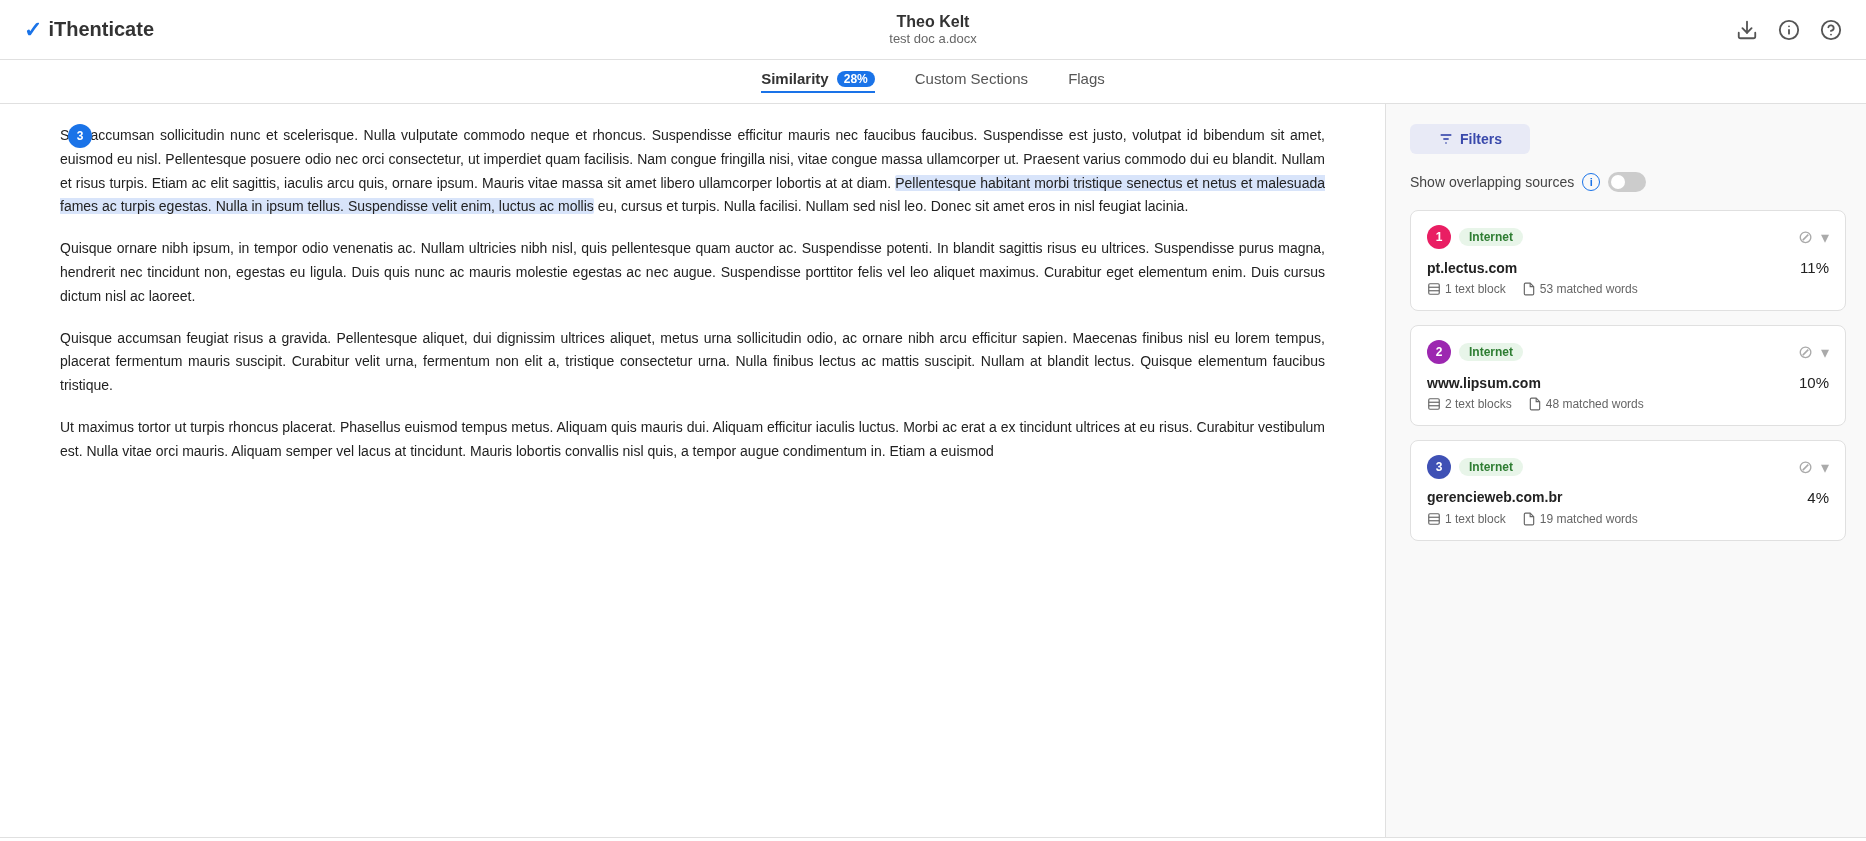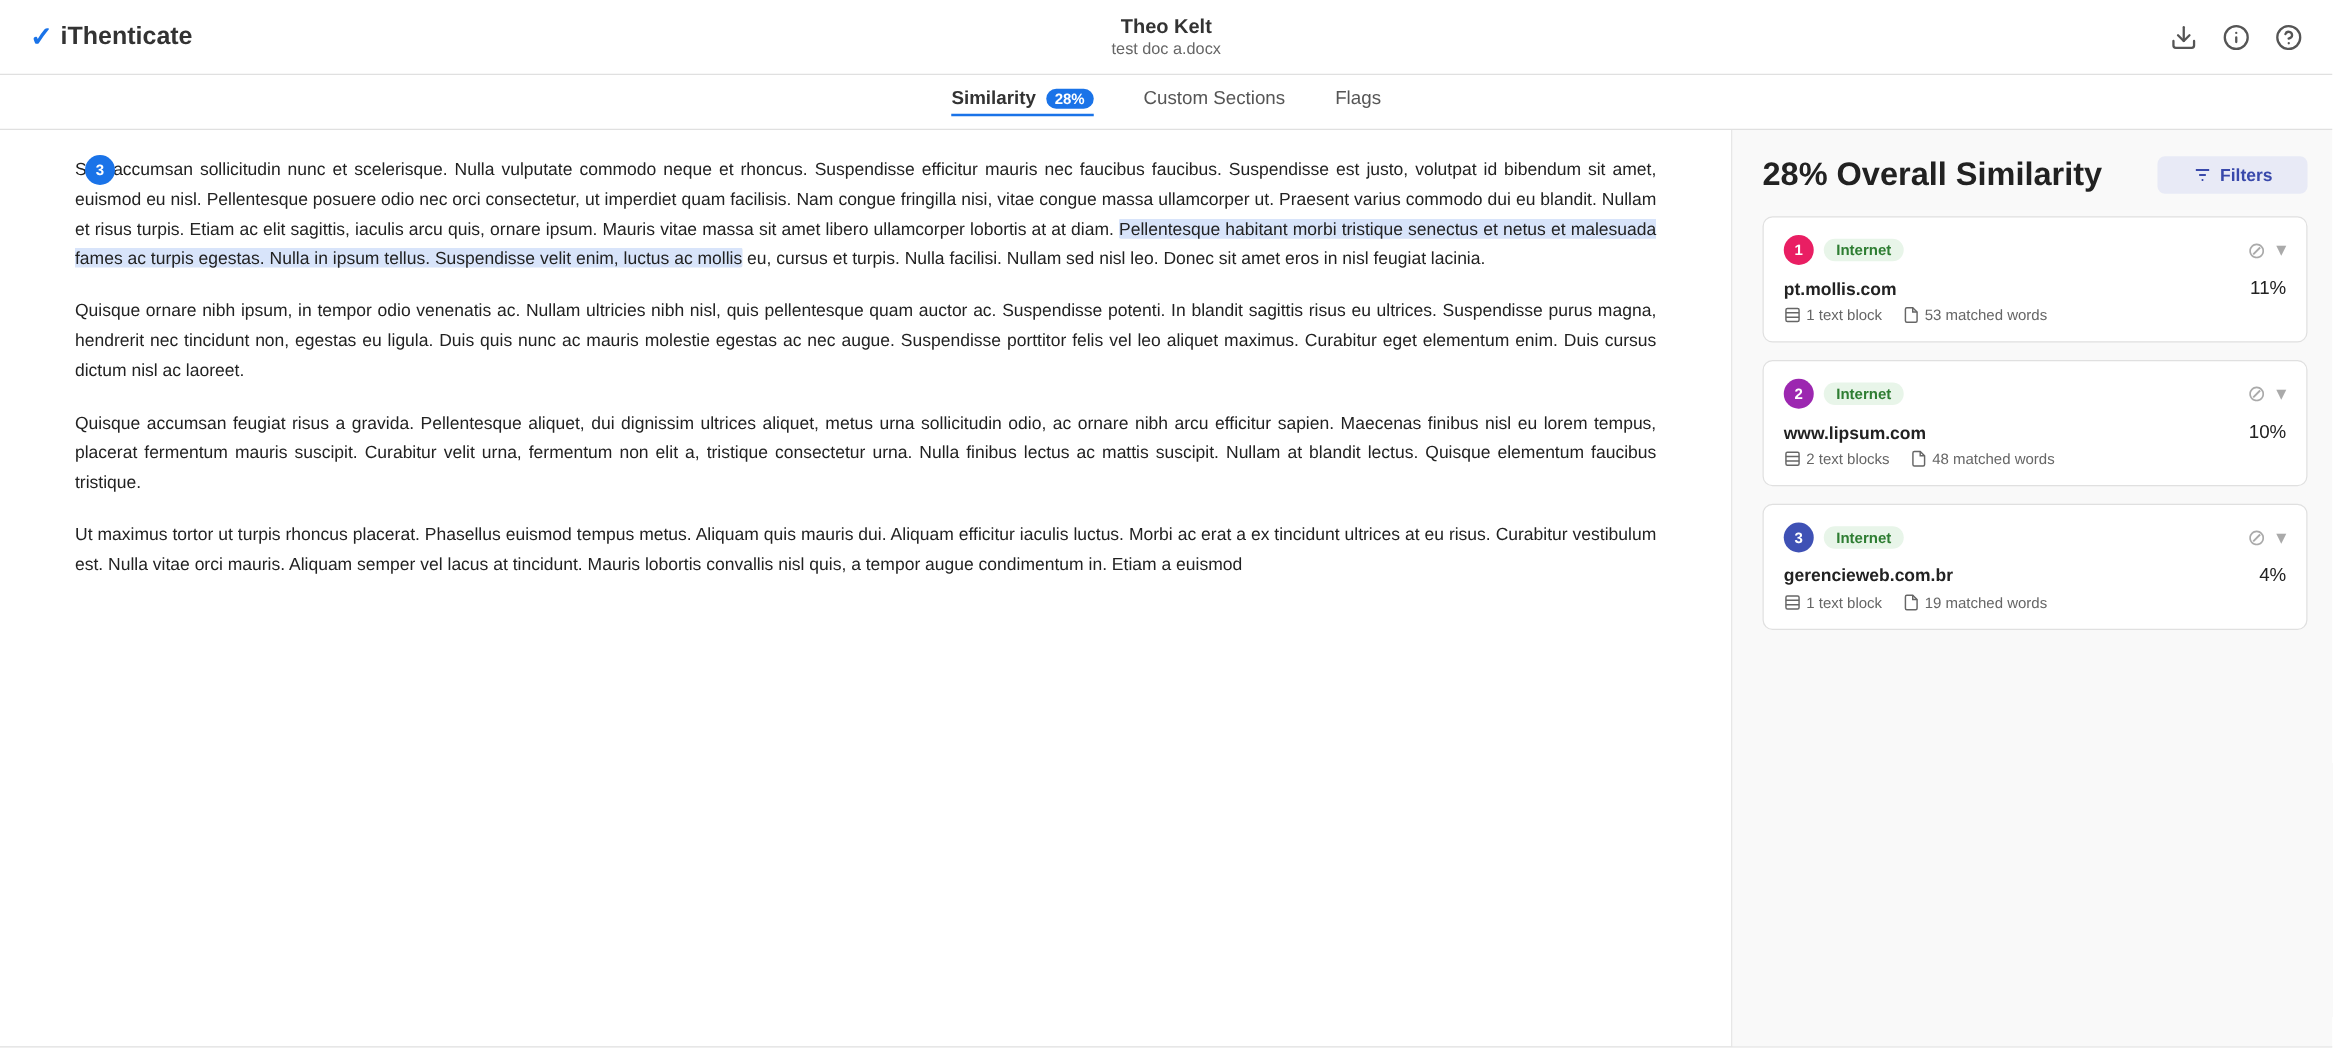--- a/index.html
+++ b/index.html
@@ -384,46 +384,50 @@
       </p>
 
       <p>
         Ut maximus tortor ut turpis rhoncus placerat. Phasellus euismod tempus metus. Aliquam quis mauris dui. Aliquam efficitur iaculis luctus. Morbi ac erat a ex tincidunt ultrices at eu risus. Curabitur vestibulum est. Nulla vitae orci mauris. Aliquam semper vel lacus at tincidunt. Mauris lobortis convallis nisl quis, a tempor augue condimentum in. Etiam a euismod
       </p>
     </div>
   </div>
 
   <div class="right-panel">
     <div class="similarity-header">
-      <span class="similarity-title">28% Overall Similarity</span>
       <button class="filters-btn">
         <svg width="16" height="16" viewBox="0 0 24 24" fill="none" stroke="#3949ab" stroke-width="2.5">
           <line x1="4" y1="6" x2="20" y2="6"></line>
           <line x1="8" y1="12" x2="16" y2="12"></line>
           <line x1="11" y1="18" x2="13" y2="18"></line>
         </svg>
         <span>Filters</span>
       </button>
     </div>
 
 
+    <div class="overlapping-row">
+      <span>Show overlapping sources</span>
+      <span class="info-icon">i</span>
+      <button class="toggle-switch"></button>
+    </div>
 
     <div class="source-card">
       <div class="source-card-header">
         <div class="source-badge-row">
           <div class="source-number" style="background:#e91e63">1</div>
           <span class="badge-internet">Internet</span>
         </div>
         <div class="source-card-actions">
           <button class="source-exclude-btn">⊘</button>
           <button class="source-expand-btn">▾</button>
         </div>
       </div>
       <div style="display:flex;justify-content:space-between;align-items:center">
-        <span class="source-url">pt.mollis.com</span>
+        <span class="source-url">pt.lectus.com</span>
         <span class="source-pct">11%</span>
       </div>
       <div class="source-meta">
         <div class="source-meta-item">
           <svg width="14" height="14" viewBox="0 0 24 24" fill="none" stroke="#666" stroke-width="2">
               <rect x="3" y="3" width="18" height="18" rx="2"></rect>
               <line x1="3" y1="9" x2="21" y2="9"></line>
               <line x1="3" y1="15" x2="21" y2="15"></line>
             </svg>
           <span>1 text block</span>

